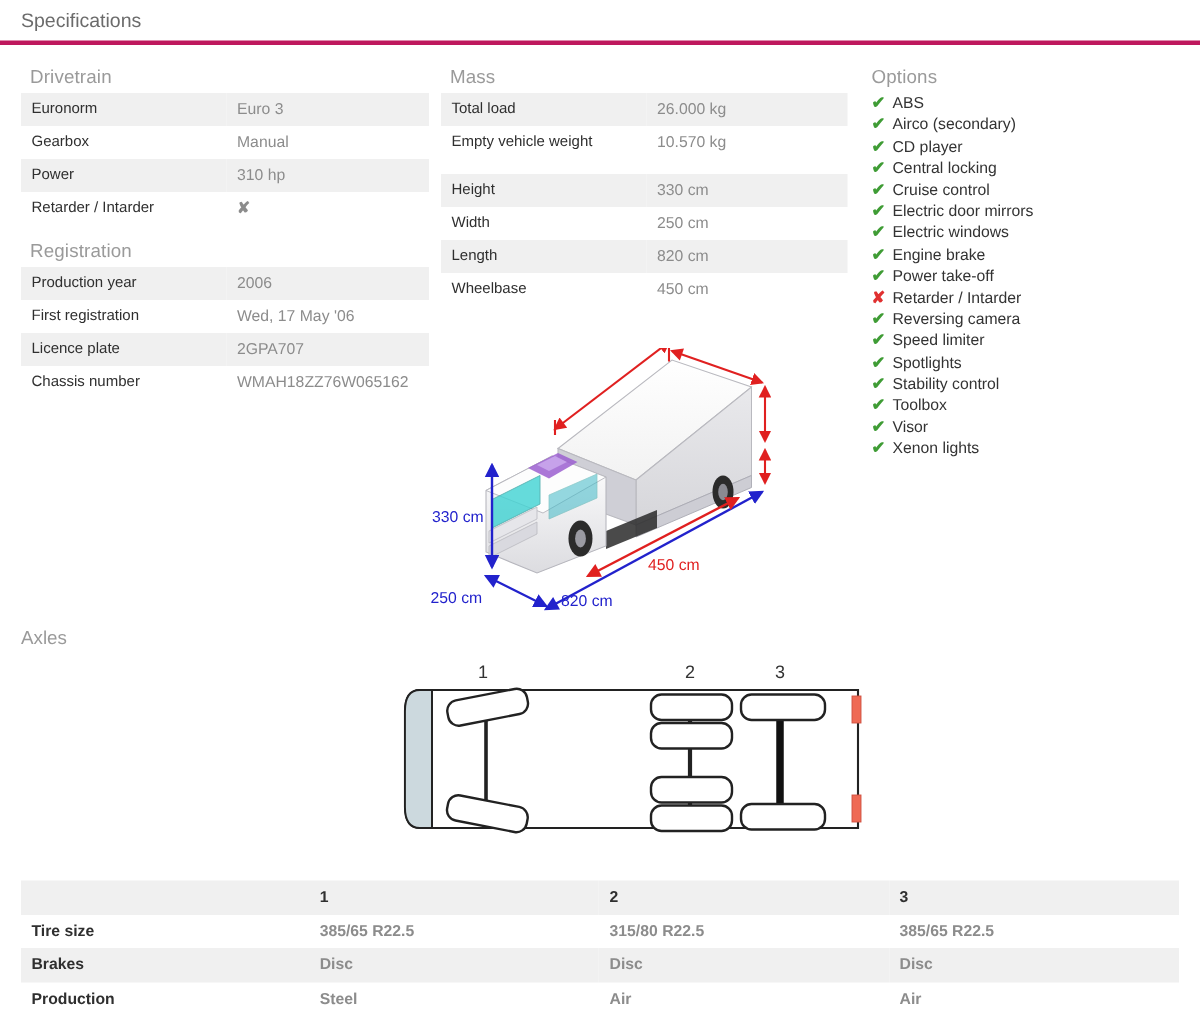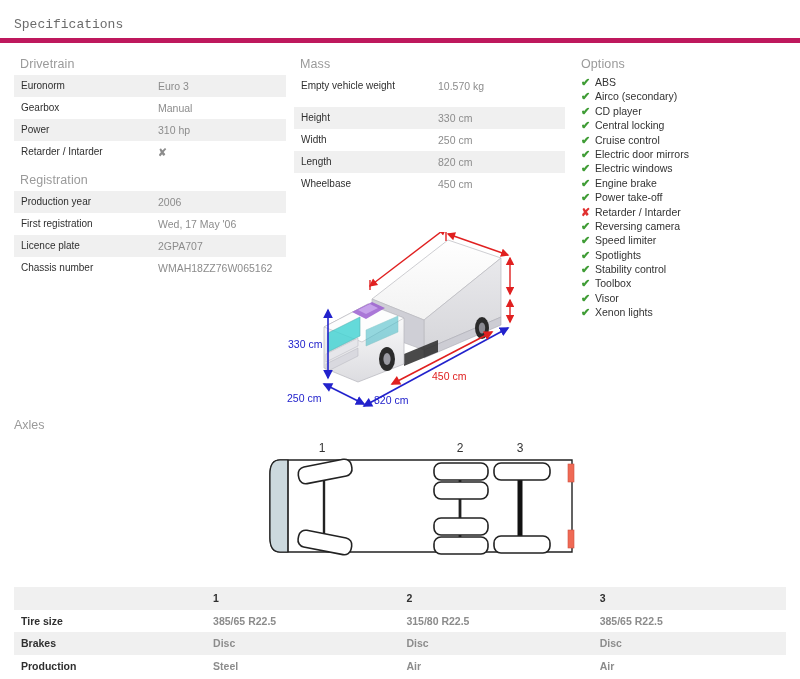--- a/index.html
+++ b/index.html
@@ -13,25 +13,24 @@
     font-family: "Liberation Sans", sans-serif;
     font-size: 11px;
     color: #333333;
     position: relative;
     overflow: hidden;
   }
 
   
   .page-header {
     height: 27px;
-    padding: 11px 0 0 14px;
+    padding: 0 0 0 14px;
     display: flex;
     align-items: center;
-    border-bottom: 5px solid #be185d;
-    font-family: Liberation Mono, monospace;
+    border-bottom: 3px solid #be185d;
   }
   .page-header-title {
     font-size: 13px;
     color: #6b6b6b;
     font-weight: 400;
   }
 
   
   .spec-columns {
     display: flex;
@@ -221,20 +220,24 @@
       </tr>
     </tbody>
       </table>
   </div>
 
   <div class="col col-middle">
 
     <div class="section-title">Mass</div>
     <table class="spec-table">
         <tbody>
+      <tr class="odd">
+        <td class="k">Total load</td>
+        <td class="v">26.000 kg</td>
+      </tr>
       <tr>
         <td class="k">Empty vehicle weight</td>
         <td class="v">10.570 kg</td>
       </tr>
     </tbody>
       </table>
 
     <table class="spec-table">
         <tbody>
       <tr class="odd">

